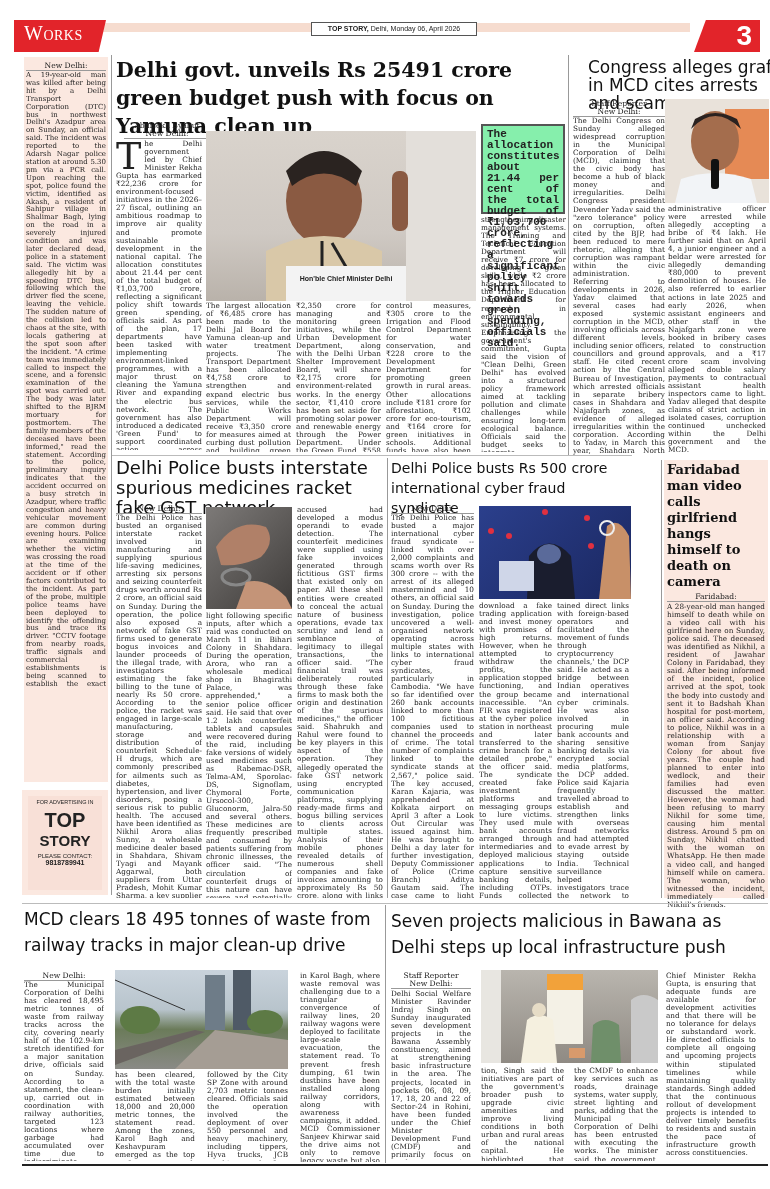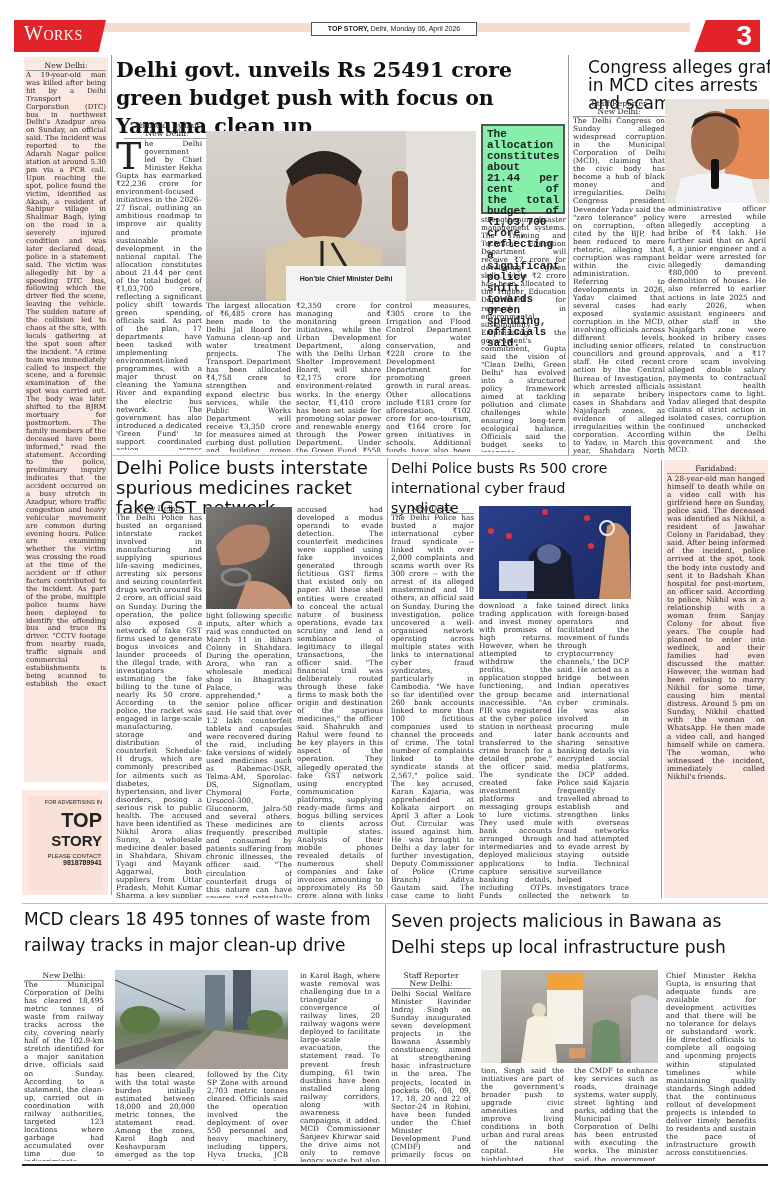--- a/index.html
+++ b/index.html
@@ -12,21 +12,21 @@
 .dateline b{font-weight:bold}
 .pinkbox{background:#fbe8e0}
 .hl{font-family:"DejaVu Serif",serif;color:#111;line-height:1.14}
 .hl-sans{font-family:"DejaVu Sans",sans-serif;color:#111;line-height:1.3;font-weight:normal}
 .col{font-size:7.3px;line-height:8.05px;text-align:justify;hyphens:auto}
 .dl{font-size:7.6px;text-align:center;line-height:8px;border-bottom:1px solid #999;margin-bottom:1px}
 .vrule{width:1px;background:#999}
 .hrule{height:1px;background:#444}
 .photo{overflow:hidden}
 .quote{border:2px solid #555;background:#86efac;font-family:Liberation Mono, monospace;font-weight:bold;font-size:11px;line-height:11px;padding:3px 4px;text-align:justify}
-.ad-inner{background:#f8e0d7;text-align:right;font-family:"Liberation Sans",sans-serif}
+.ad-inner{background:#f8e0d7;text-align:center;font-family:"Liberation Sans",sans-serif}
 .dropcap{float:left;font-size:38px;line-height:30px;margin:1px 3px 0 0}
 </style>
 </head>
 <body>
 
 <div class="abs masthead-band"></div>
 <div class="abs section-tab">Works</div>
 <div class="abs dateline"><b>TOP STORY,</b> <span>Delhi, Monday 06, April 2026</span></div>
 <div class="abs page-num">3</div>
 
@@ -129,20 +129,21 @@
     <ellipse cx="70" cy="48" rx="12" ry="10" fill="#5a6a9a"></ellipse>
     <rect x="20" y="55" width="35" height="30" fill="#cfd6e8"></rect>
     <path d="M128 20 Q140 10 150 30 L152 93 L120 93Z" fill="#c89068"></path>
     <circle cx="128" cy="22" r="7" fill="none" stroke="#eee" stroke-width="2"></circle>
   </svg>
 </div>
 <div class="abs col" style="left:479px;top:602px;width:73px;height:296px;overflow:hidden">download a fake trading application and invest money with promises of high returns. However, when he attempted to withdraw the profits, the application stopped functioning, and the group became inaccessible. "An FIR was registered at the cyber police station in northeast and later transferred to the crime branch for a detailed probe," the officer said. The syndicate created fake investment platforms and messaging groups to lure victims. They used mule bank accounts arranged through intermediaries and deployed malicious applications to capture sensitive banking details, including OTPs. Funds collected from victims were routed through a complex web of bank accounts and shell companies to conceal the trail, police said. "Kajaria, who is believed to be the main coordinator, main-</div>
 <div class="abs col" style="left:557px;top:602px;width:72px;height:296px;overflow:hidden">tained direct links with foreign-based operators and facilitated the movement of funds through cryptocurrency channels,' the DCP said. He acted as a bridge between Indian operatives and international cyber criminals. He was also involved in procuring mule bank accounts and sharing sensitive banking details via encrypted social media platforms, the DCP added. Police said Kajaria frequently travelled abroad to establish and strengthen links with overseas fraud networks and had attempted to evade arrest by staying outside India. Technical surveillance helped investigators trace the network to Kolkata, where several bank accounts and shell entities were found to be operating. Upon his arrival in India, Kajaria was intercepted at the airport and taken into custody.</div>
 
 <div class="abs pinkbox" style="left:664px;top:460px;width:104px;height:438px;padding:2px 3px">
+  <h2 class="hl" style="font-size:13px;line-height:16px;color:#111">Faridabad man video calls girlfriend hangs himself to death on camera</h2>
   <div class="dl" style="margin-top:3px">Faridabad:</div>
   <div class="col" style="height:330px;overflow:hidden">A 28-year-old man hanged himself to death while on a video call with his girlfriend here on Sunday, police said. The deceased was identified as Nikhil, a resident of Jawahar Colony in Faridabad, they said. After being informed of the incident, police arrived at the spot, took the body into custody and sent it to Badshah Khan hospital for post-mortem, an officer said. According to police, Nikhil was in a relationship with a woman from Sanjay Colony for about five years. The couple had planned to enter into wedlock, and their families had even discussed the matter. However, the woman had been refusing to marry Nikhil for some time, causing him mental distress. Around 5 pm on Sunday, Nikhil chatted with the woman on WhatsApp. He then made a video call, and hanged himself while on camera. The woman, who witnessed the incident, immediately called Nikhil's friends.</div>
 </div>
 <div class="abs vrule" style="left:661px;top:460px;height:438px"></div>
 
 <div class="abs hrule" style="left:22px;top:903px;width:746px;background:#bbb"></div>
 
 <h2 class="abs hl-sans" style="left:24px;top:906px;width:360px;font-size:17px;line-height:26px">MCD clears 18 495 tonnes of waste from railway tracks in major clean-up drive</h2>
 <div class="abs" style="left:24px;top:972px;width:80px">
   <div class="dl">New Delhi:</div>

